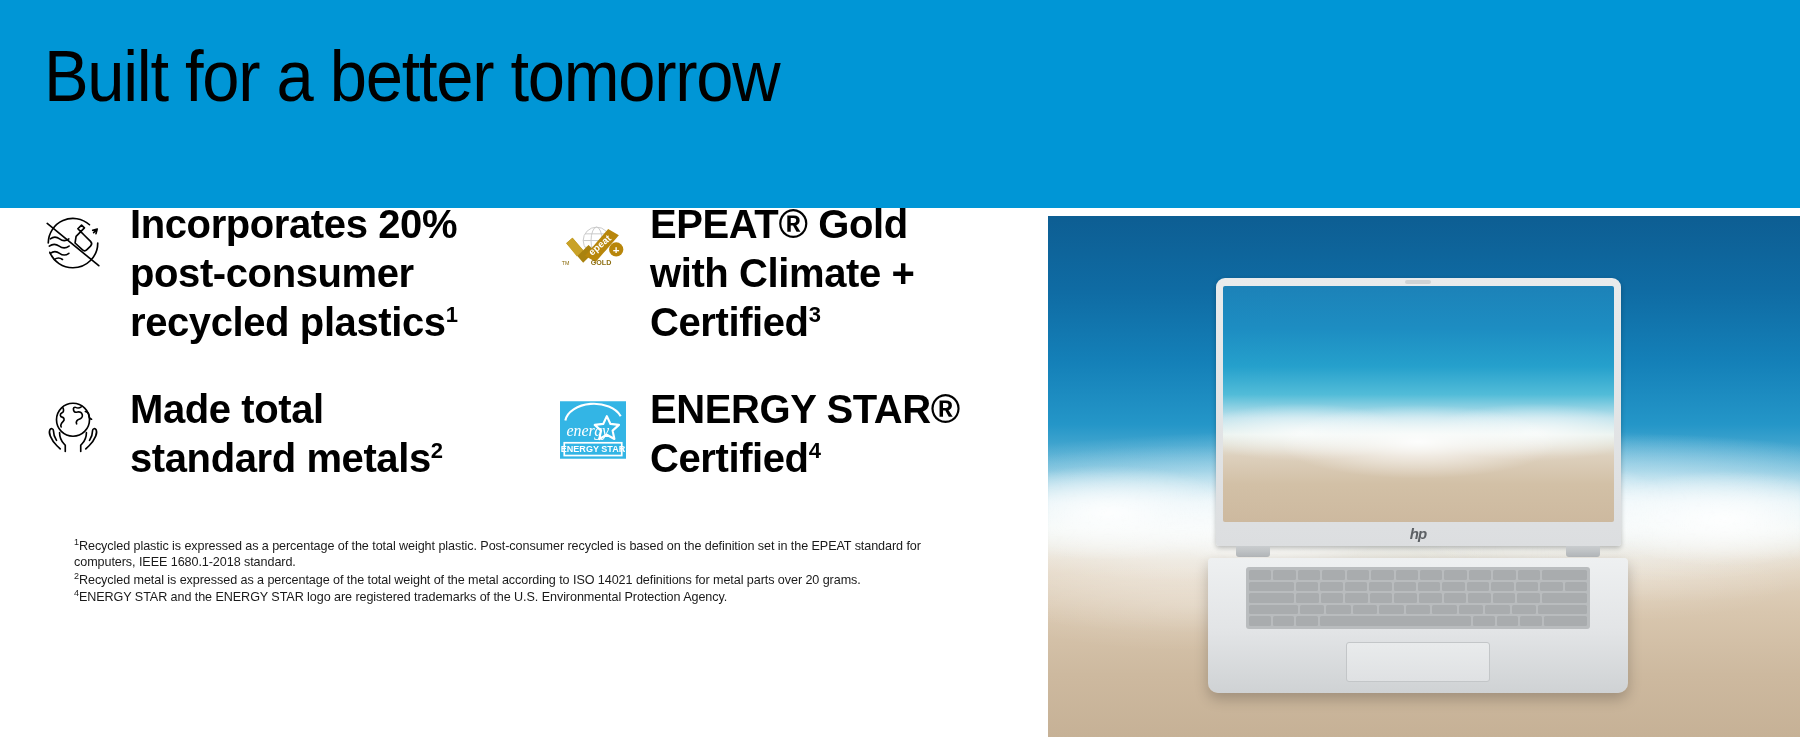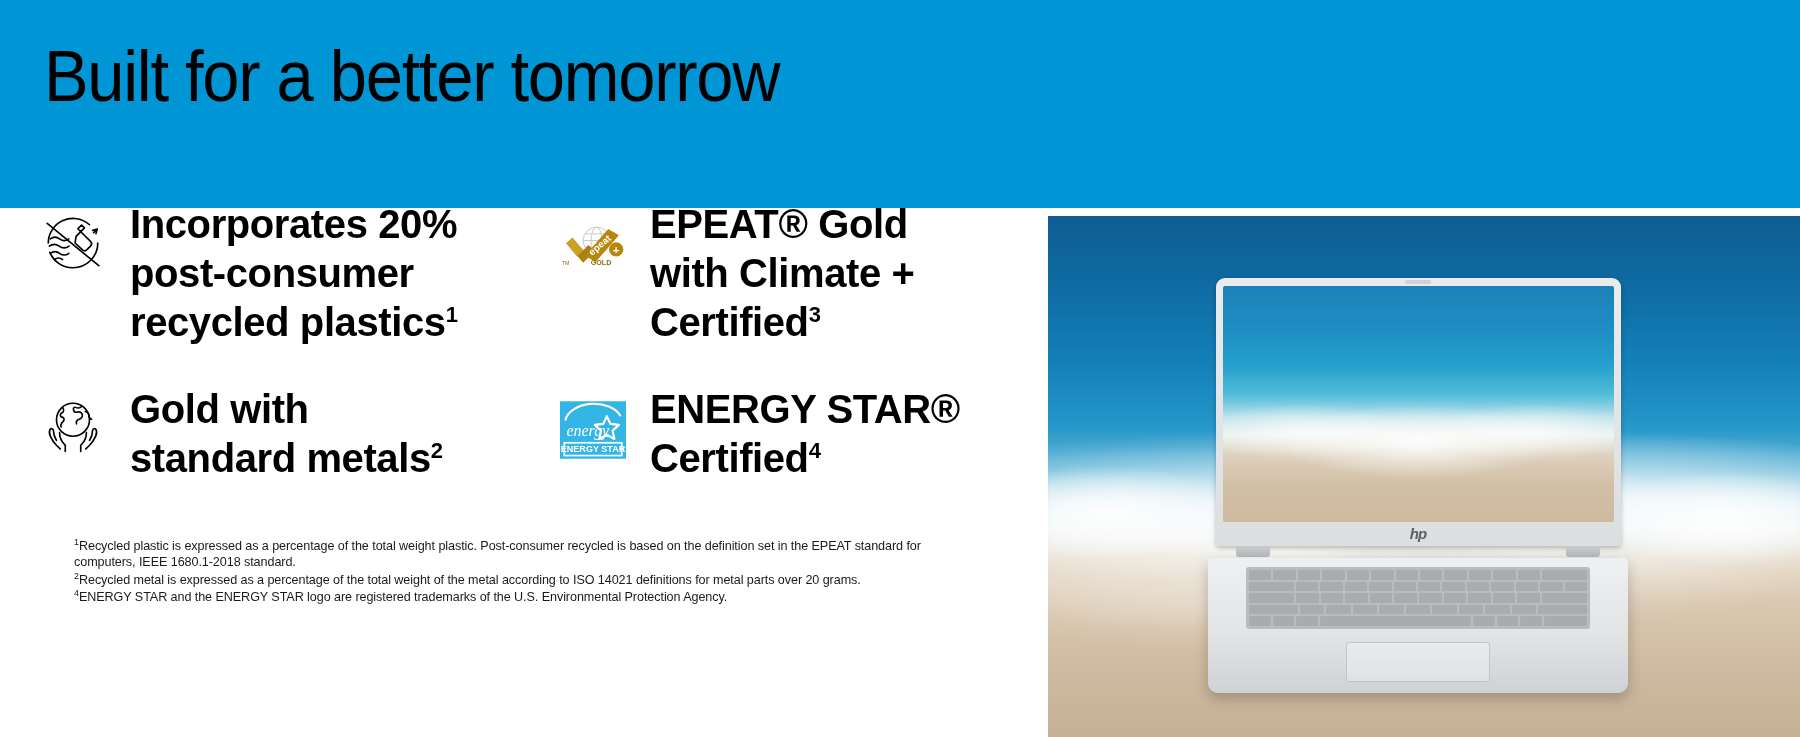--- a/index.html
+++ b/index.html
@@ -270,21 +270,21 @@
             <path d="M22 12c1.5 2.5 1 4.5-1 5.5s-1.5 3.5.5 4 2.5 2.5 1 4-3 3.5-2 5.5"></path>
             <path d="M40 11.5c-2 1.5-4.5 1-5.5.5s-2.5.5-2 2.5 2 2.5 4 2 4 .5 4.5 2.5-1 4-3 4.5-3.5 2.5-2.5 4.5"></path>
             <path d="M44 16c2 .5 3.5 2 3.5 4s1 3 2.5 3.5"></path>
             <path d="M16 44c-2-3-3-6-3-9.5 0-1.8-2.4-2.6-3.4-.8-.8 1.6-.6 3.8.4 6.2 1.4 3.4 3.6 6.6 6.4 9.3l3.2 3.1"></path>
             <path d="M48 44c2-3 3-6 3-9.5 0-1.8 2.4-2.6 3.4-.8.8 1.6.6 3.8-.4 6.2-1.4 3.4-3.6 6.6-6.4 9.3l-3.2 3.1"></path>
             <path d="M19 36.5c0 4 1.5 7.6 4 10.5l1.5 1.8v6"></path>
             <path d="M45 36.5c0 4-1.5 7.6-4 10.5l-1.5 1.8v6"></path>
           </g>
         </svg>
         <div class="feat-text">
-          <span>Gold with</span><br>
+          <span>Made total</span><br>
           <span>standard metals</span><sup>2</sup>
         </div>
       </div>
 
       <div class="feature f-d">
         <svg class="feat-icon badge" viewBox="0 0 62 54">
           <rect x="0" y="0" width="62" height="54" fill="#33b5e5"></rect>
           <path d="M5 18 A27 18 0 0 1 57 14" fill="none" stroke="#ffffff" stroke-width="2"></path>
           <text x="6" y="33" font-family="'Liberation Serif',serif" font-style="italic" font-size="15" fill="#ffffff">energy</text>
           <path d="M44 14 l3.4 7.3 8 .9 -6 5.4 1.7 7.9 -7.1 -4 -7.1 4 1.7 -7.9 -6 -5.4 8 -.9z" fill="none" stroke="#ffffff" stroke-width="2" stroke-linejoin="round"></path>

